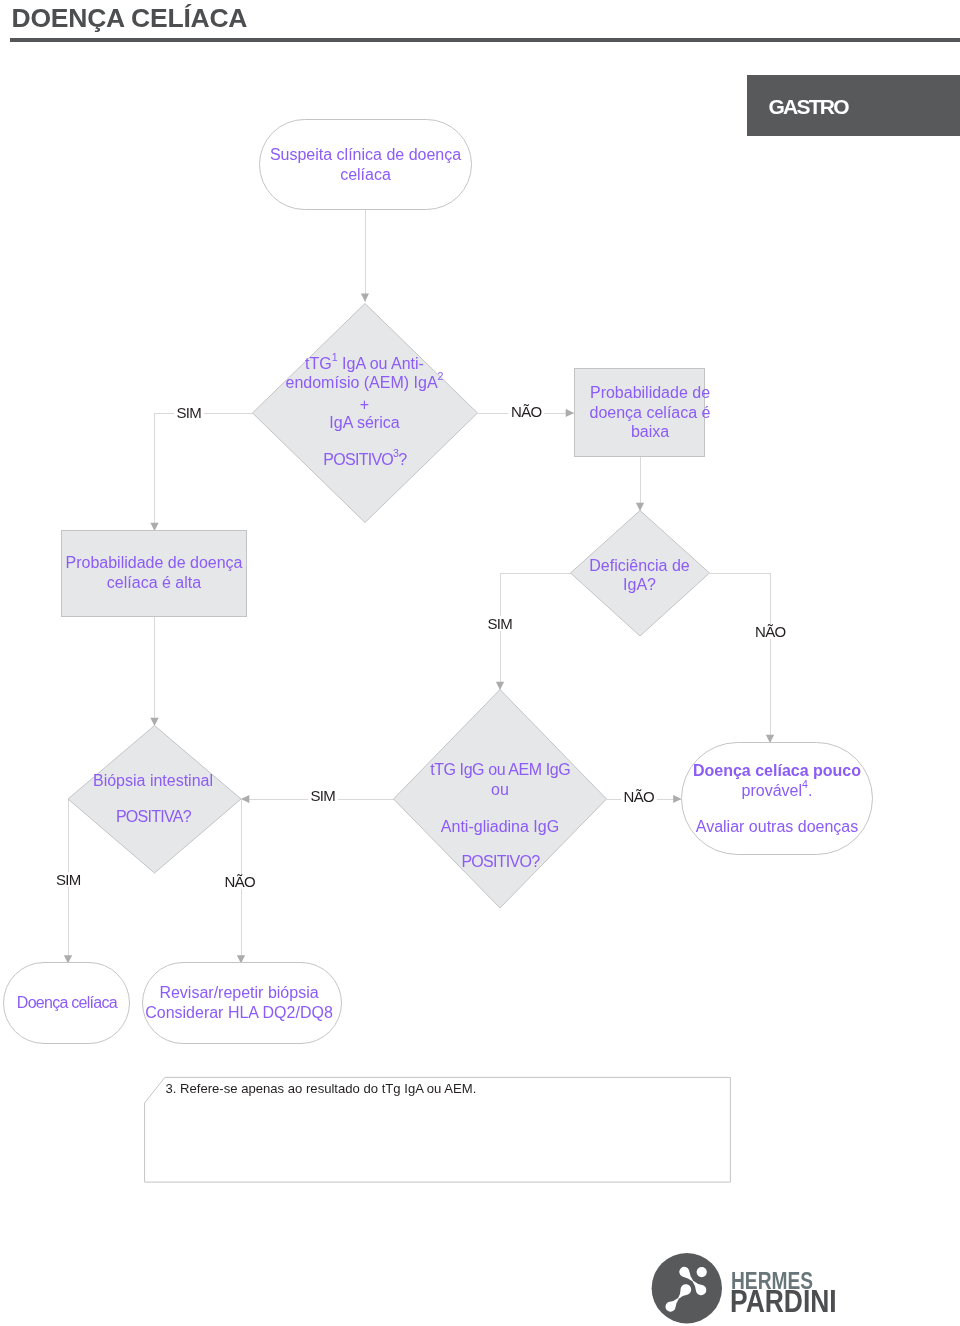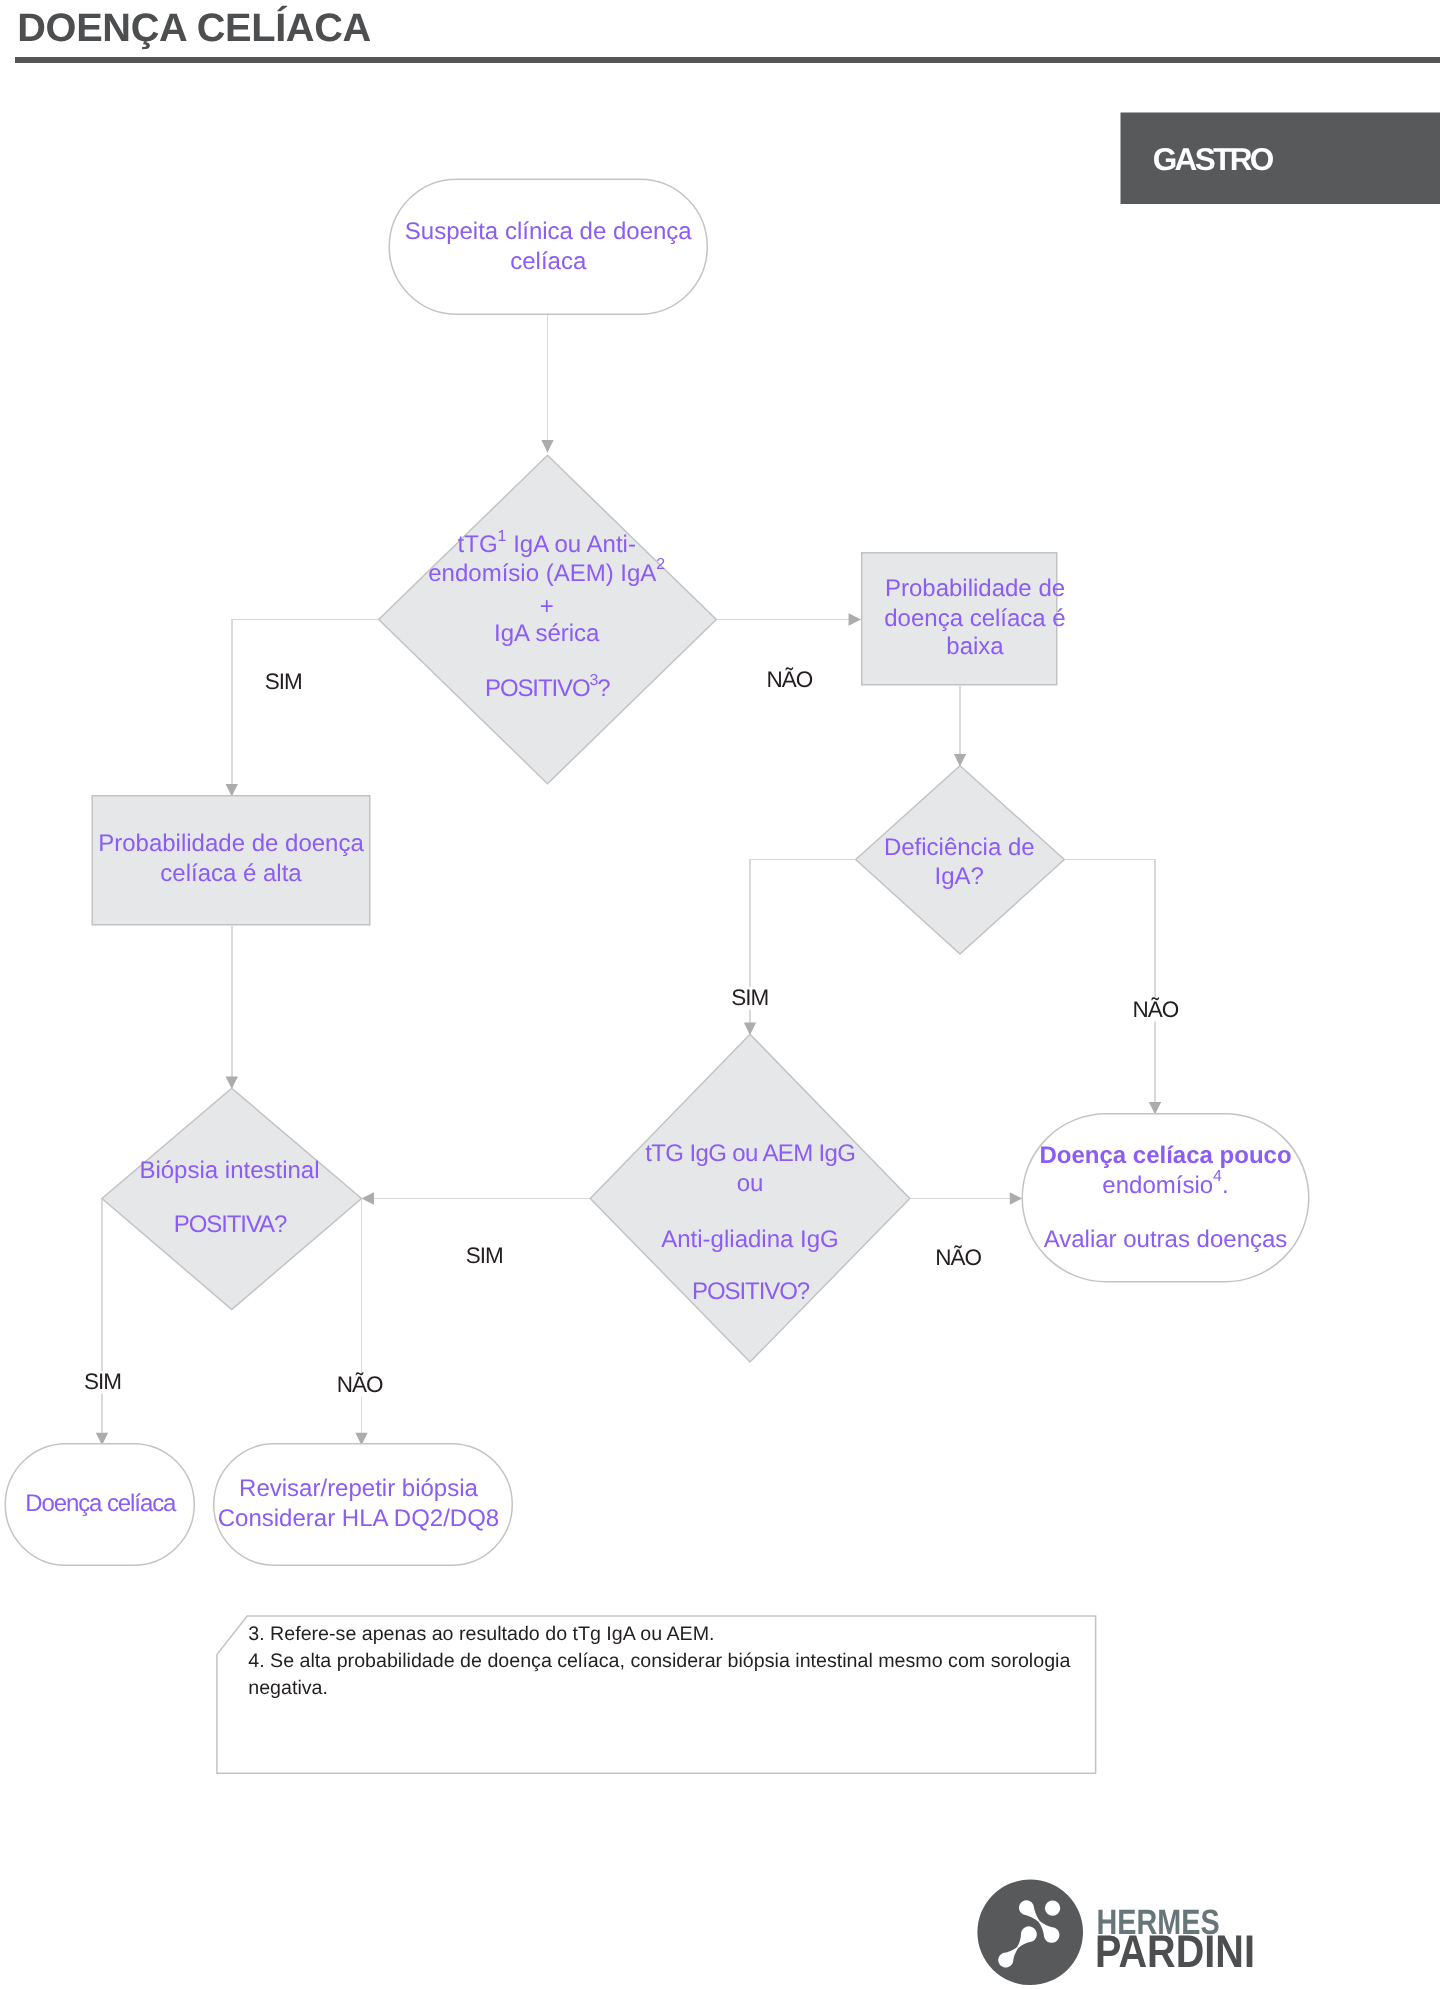--- a/index.html
+++ b/index.html
@@ -23,21 +23,21 @@
   .nodetext{position:absolute;text-align:center;font-size:16px;line-height:19.7px;
             color:#8b5cf6;}
   .nodetext .ln{white-space:nowrap;}
   .nodetext .sp{height:16px;}
   .nodetext .abs{position:absolute;left:0;width:100%;line-height:19.7px;}
   .nodetext .tight{letter-spacing:-0.73px;text-indent:0.73px;}
   .nodetext .tight2{letter-spacing:-0.42px;text-indent:0.42px;}
   .nodetext sup{font-size:10.6px;line-height:0;vertical-align:7.6px;}
 
   .edgelabel{position:absolute;font-size:15px;line-height:15px;color:#231F20;
-             white-space:nowrap;background:#ffffff;padding:0 3px;letter-spacing:-0.7px;margin-top:42px;}
+             white-space:nowrap;background:#ffffff;padding:0 3px;letter-spacing:-0.7px;}
 
   .notes{position:absolute;left:140px;top:1070px;width:600px;height:120px;}
   .notes-list{position:absolute;left:165.5px;top:1079.6px;width:556px;font-size:13.1px;
               line-height:18.1px;color:#231F20;}
   .notes-list div{white-space:nowrap;}
   .notes-list div.wrap{white-space:normal;}
 
   .logo-wrap{position:absolute;left:650px;top:1249px;width:210px;height:77px;}
   .logo-text-top{position:absolute;left:80.5px;top:20.8px;font-size:23.5px;font-weight:600;
                  line-height:22px;color:#68767A;transform:scaleX(0.816);transform-origin:0 0;}
@@ -124,21 +124,21 @@
 
 <div class="nodetext" style="left:400px;top:760px;width:200px;height:120px;">
   <div class="ln abs tight2" style="top:0px;">tTG IgG ou AEM IgG</div>
   <div class="ln abs" style="top:19.5px;">ou</div>
   <div class="ln abs" style="top:57px;">Anti-gliadina IgG</div>
   <div class="ln abs tight" style="top:91.5px;">POSITIVO?</div>
 </div>
 
 <div class="nodetext" style="left:681px;top:761px;width:192px;height:90px;">
   <div class="ln abs" style="top:0px;font-weight:bold;">Doença celíaca pouco</div>
-  <div class="ln abs" style="top:19.7px;"><span>endomísio</span><sup>4</sup><span>.</span></div>
+  <div class="ln abs" style="top:19.7px;"><span>provável</span><sup>4</sup><span>.</span></div>
   <div class="ln abs" style="top:55.5px;">Avaliar outras doenças</div>
 </div>
 
 <div class="nodetext" style="left:3px;top:993px;width:127px;">
   <div class="ln tight">Doença celíaca</div>
 </div>
 
 <div class="nodetext" style="left:139px;top:983px;width:200px;">
   <div class="ln">Revisar/repetir biópsia</div>
   <div class="ln">Considerar HLA DQ2/DQ8</div>
@@ -153,21 +153,20 @@
 <div class="edgelabel" style="left:53px;top:872px;">SIM</div>
 <div class="edgelabel" style="left:221.5px;top:873.5px;">NÃO</div>
 
 <div class="notes">
   <svg width="600" height="120" viewBox="0 0 600 120" xmlns="http://www.w3.org/2000/svg">
     <path d="M24.8,7.4 L590.4,7.4 L590.4,112.1 L4.6,112.1 L4.6,33 Z" fill="#FFFFFF" stroke="#C4C4C4" stroke-width="1"></path>
   </svg>
 </div>
 <div class="notes-list">
   <div>3. Refere-se apenas ao resultado do tTg IgA ou AEM.</div>
-  <div class="wrap">4. Se alta probabilidade de doença celíaca, considerar biópsia intestinal mesmo com sorologia negativa.</div>
 </div>
 
 <div class="logo-wrap">
   <svg width="210" height="77" viewBox="0 0 210 77" xmlns="http://www.w3.org/2000/svg">
     <circle cx="36.8" cy="39.2" r="35.2" fill="#58595B"></circle>
     <g fill="#FFFFFF">
       <circle cx="51.70" cy="23.10" r="5.1"></circle>
       <path d="M32.29,27.38 Q38.44,28.86 42.40,32.37 L43.20,31.63 Q40.01,27.41 39.02,21.15 A5.0,5.0 0 1 0 32.29,27.38 Z"></path>
       <path d="M53.06,36.18 Q46.99,34.96 43.20,31.63 L42.40,32.37 Q45.42,36.41 46.14,42.57 A5.2,5.2 0 1 0 53.06,36.18 Z"></path>
       <path d="M30.73,39.34 Q30.62,45.17 28.08,48.95 L28.92,49.65 Q32.21,46.50 37.93,45.40 A5.3,5.3 0 1 0 30.73,39.34 Z"></path>

